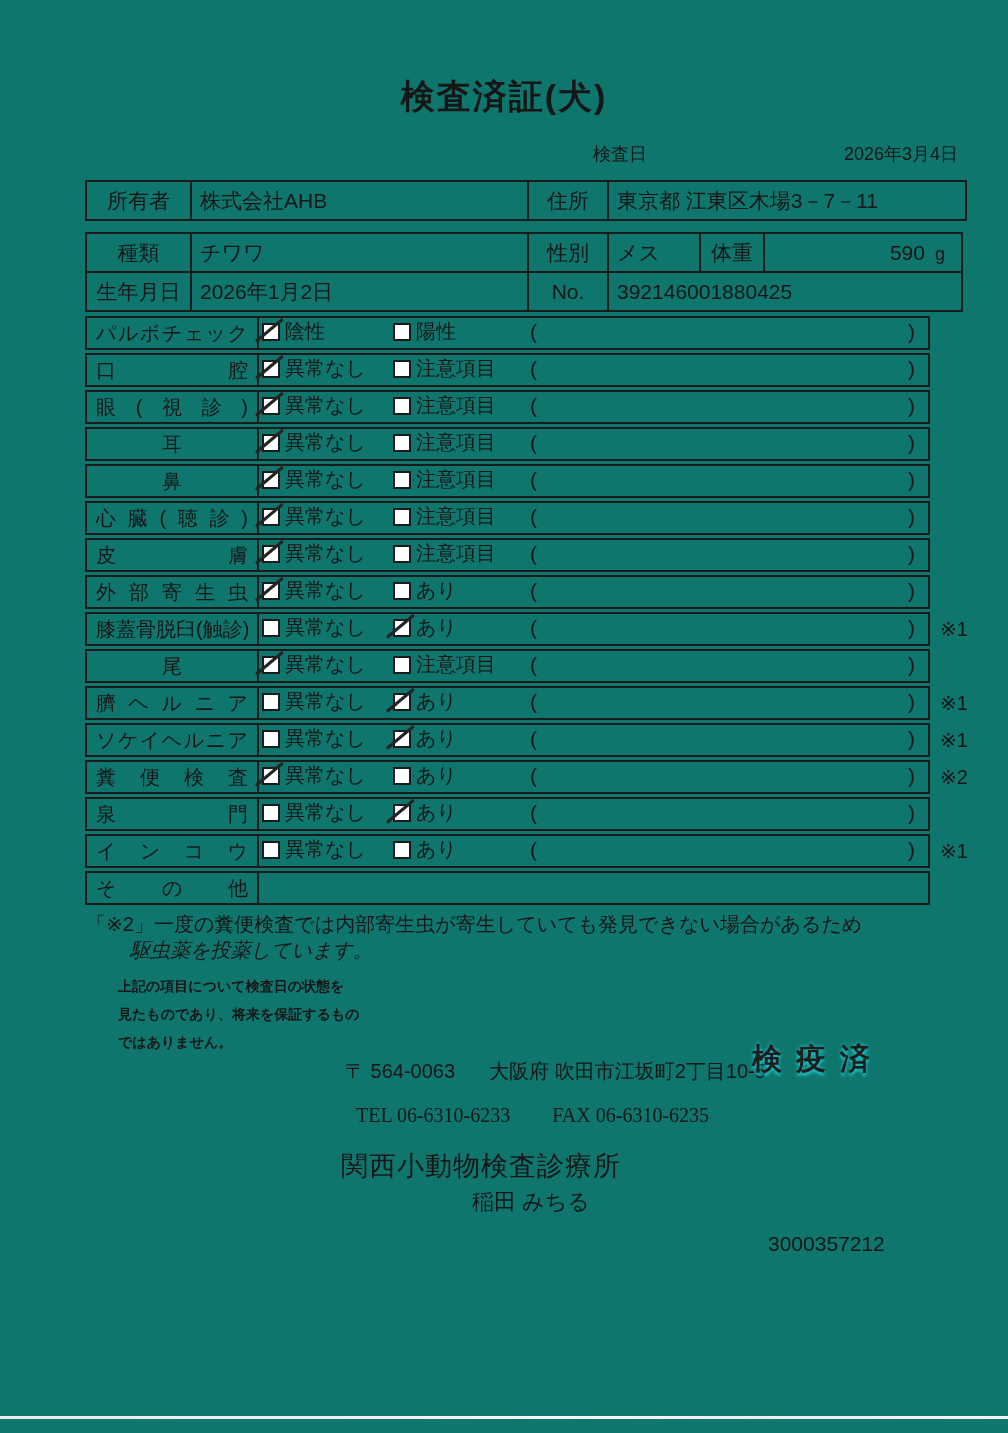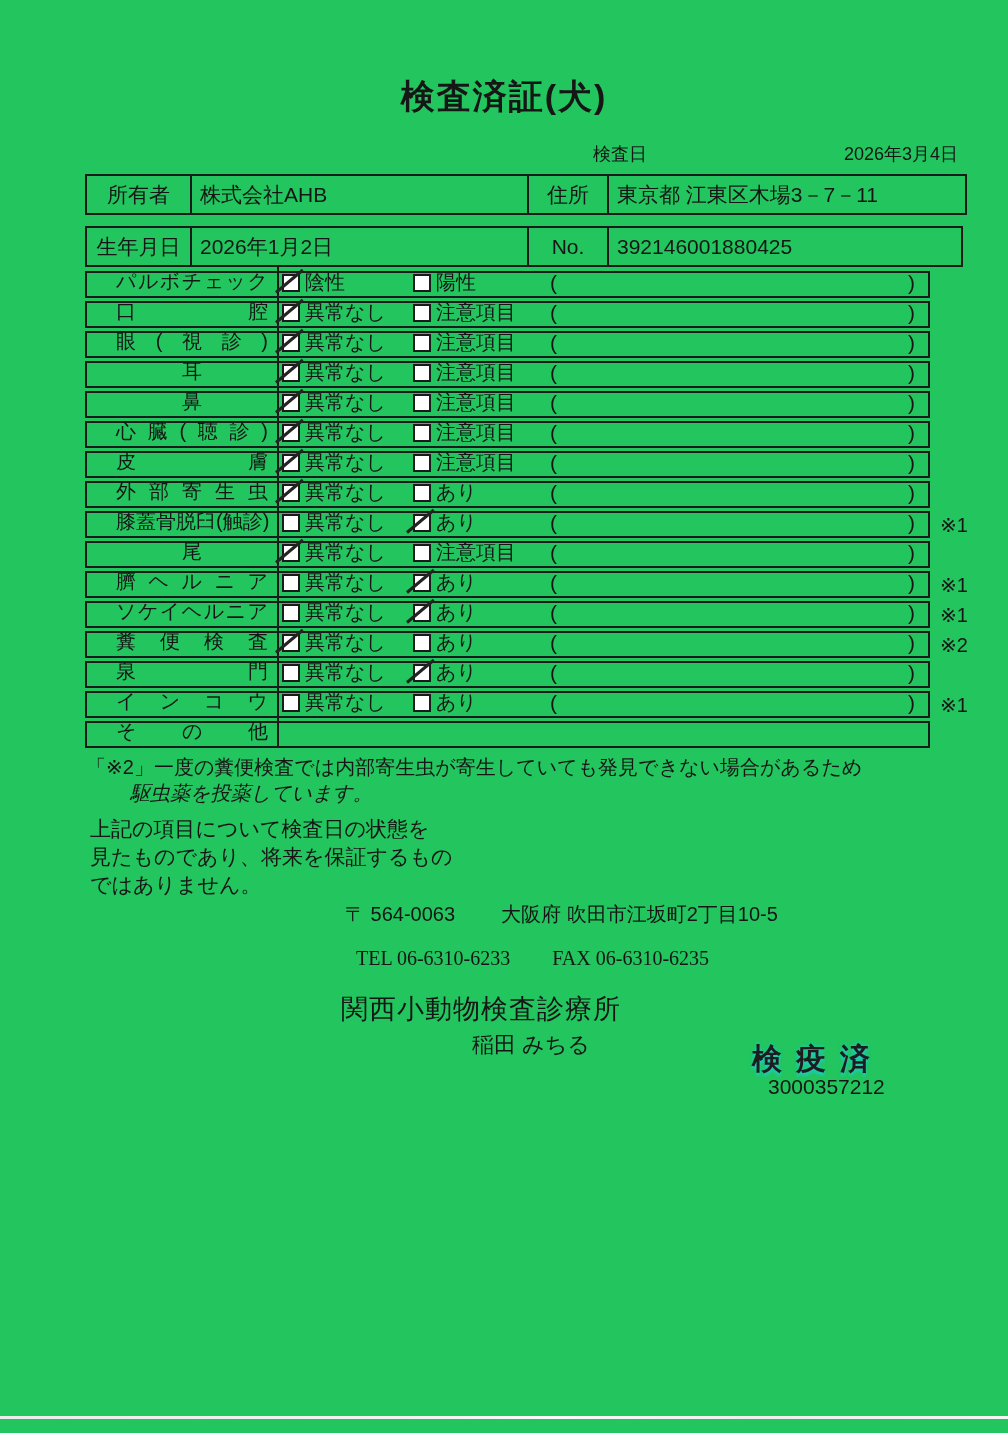--- a/index.html
+++ b/index.html
@@ -1,18 +1,18 @@
 <!DOCTYPE html>
 <html lang="ja"><head>
 <meta charset="utf-8">
 <style>
   html,body { margin:0; padding:0; background:#9a9a9a; }
   .sheet {
     position:relative; width:1008px; height:1433px; margin:0 auto;
-    background:#22c55e; color:#161616;
+    background:#0f766e; color:#161616;
     font-family:"Liberation Sans","DejaVu Sans",sans-serif;
     overflow:hidden;
   }
   
   .title {
     padding-top:74px; text-align:center;
     font-size:34px; font-weight:600; letter-spacing:2px;
   }
   .date-row {
     margin:18px 0 0 85px; width:875px; height:28px;
@@ -21,35 +21,35 @@
   .insp-label { margin-left:508px; }
   .insp-date  { margin-left:auto; padding-right:2px; }
 
   
   table.info { border-collapse:collapse; table-layout:fixed; margin-left:85px; }
   table.info td {
     border:2px solid #1b1b1b; height:37px; font-size:21px;
     padding:0 8px; white-space:nowrap; overflow:hidden;
   }
   td.lab { text-align:center; padding:0 2px; }
-  .owner-tbl { margin-top:8px; }
+  .owner-tbl { margin-top:14px; }
   .animal-tbl { margin-top:11px; }
   td.wval { text-align:right; }
   .unit { font-size:18px; margin-left:10px; padding-right:8px; display:inline-block; }
 
   
   .intro { margin:6px 0 0 88px; font-size:21px; }
 
   
   .checklist { margin:4px 0 0 85px; }
   .chk-row { display:flex; align-items:center; margin-top:3px; }
   .chk-row:first-child { margin-top:0; }
   .rowbox {
-    width:845px; height:27px; border:2px solid #1b1b1b;
-    display:flex; align-items:flex-end; box-sizing:border-box;padding-left:20px;
+    width:845px; height:34px; border:2px solid #1b1b1b;
+    display:flex; align-items:flex-start; box-sizing:border-box;
   }
   .cell-label {
     width:172px; flex:none; border-right:2px solid #1b1b1b;
     box-sizing:border-box; padding:0 9px;
     font-size:20px; line-height:30px;
     text-align:justify; text-align-last:justify; text-justify:inter-character;
     white-space:nowrap; overflow:hidden;
   }
   .cell-label.single { text-align:center; text-align-last:center; }
   .cell-content { flex:1; display:flex; align-items:center; padding-left:3px; }
@@ -70,32 +70,32 @@
     font-size:21px; padding-right:13px;
   }
   .row-note { margin-left:10px; font-size:20px; width:48px; flex:none; }
 
   
   .footnotes { margin:6px 0 0 86px; font-size:20px; line-height:26px; }
   .fn-indent { padding-left:44px;font-style:italic; }
 
   
   .disclaimer {
-    margin:9px 0 0 90px; width:400px;
-    font-size:21px; font-weight:400; line-height:28px;
+    margin:9px 0 0 118px; width:400px;
+    font-size:14px; font-weight:700; line-height:28px;
   }
   .stamp {
     position:absolute; left:752px; top:1039px;
     font-size:30px; font-weight:600; letter-spacing:14px; color:#1d1d1d;
     text-shadow:0 3px 3px rgba(28,205,210,.85), 0 -2px 3px rgba(28,205,210,.45);
     white-space:nowrap;
   }
 
   
-  .postal-row { margin:2px 8px 0 345px; display:flex; gap:46px; font-size:20px; }
+  .postal-row { margin:2px 8px 0 345px; display:flex; gap:34px; font-size:20px; }
   .tel-row    { margin:19px 0 0 356px; display:flex; gap:42px; font-size:20px;font-family:Liberation Serif, serif; }
   .clinic-name { margin:21px 0 0 341px; font-size:27px; letter-spacing:1px; }
   .vet-name    { margin:3px 0 0 472px; font-size:22px; }
   .serial      { margin:15px 0 0 768px; font-size:21px; }
 
   
   .bottom-streak {
     position:absolute; left:0; top:1416px; width:100%; height:3px;
     background:linear-gradient(90deg,#ececec 0%,#f2f2f2 40%,#fafafa 55%,#eee 75%,#f5f5f5 100%);
   }
@@ -132,20 +132,28 @@
   <table class="info animal-tbl">
     <colgroup>
         <col style="width:105px">
         <col style="width:337px">
         <col style="width:80px">
         <col style="width:92px">
         <col style="width:64px">
         <col style="width:198px">
       </colgroup>
     <tbody>
+        <tr>
+      <td class="lab">種類</td>
+      <td>チワワ</td>
+      <td class="lab">性別</td>
+      <td>メス</td>
+      <td class="lab">体重</td>
+      <td class="wval"><span>590</span><span class="unit">g</span></td>
+    </tr>
     <tr>
       <td class="lab">生年月日</td>
       <td>2026年1月2日</td>
       <td class="lab">No.</td>
       <td colspan="3">392146001880425</td>
     </tr>
   </tbody>
     </table>
 
 

